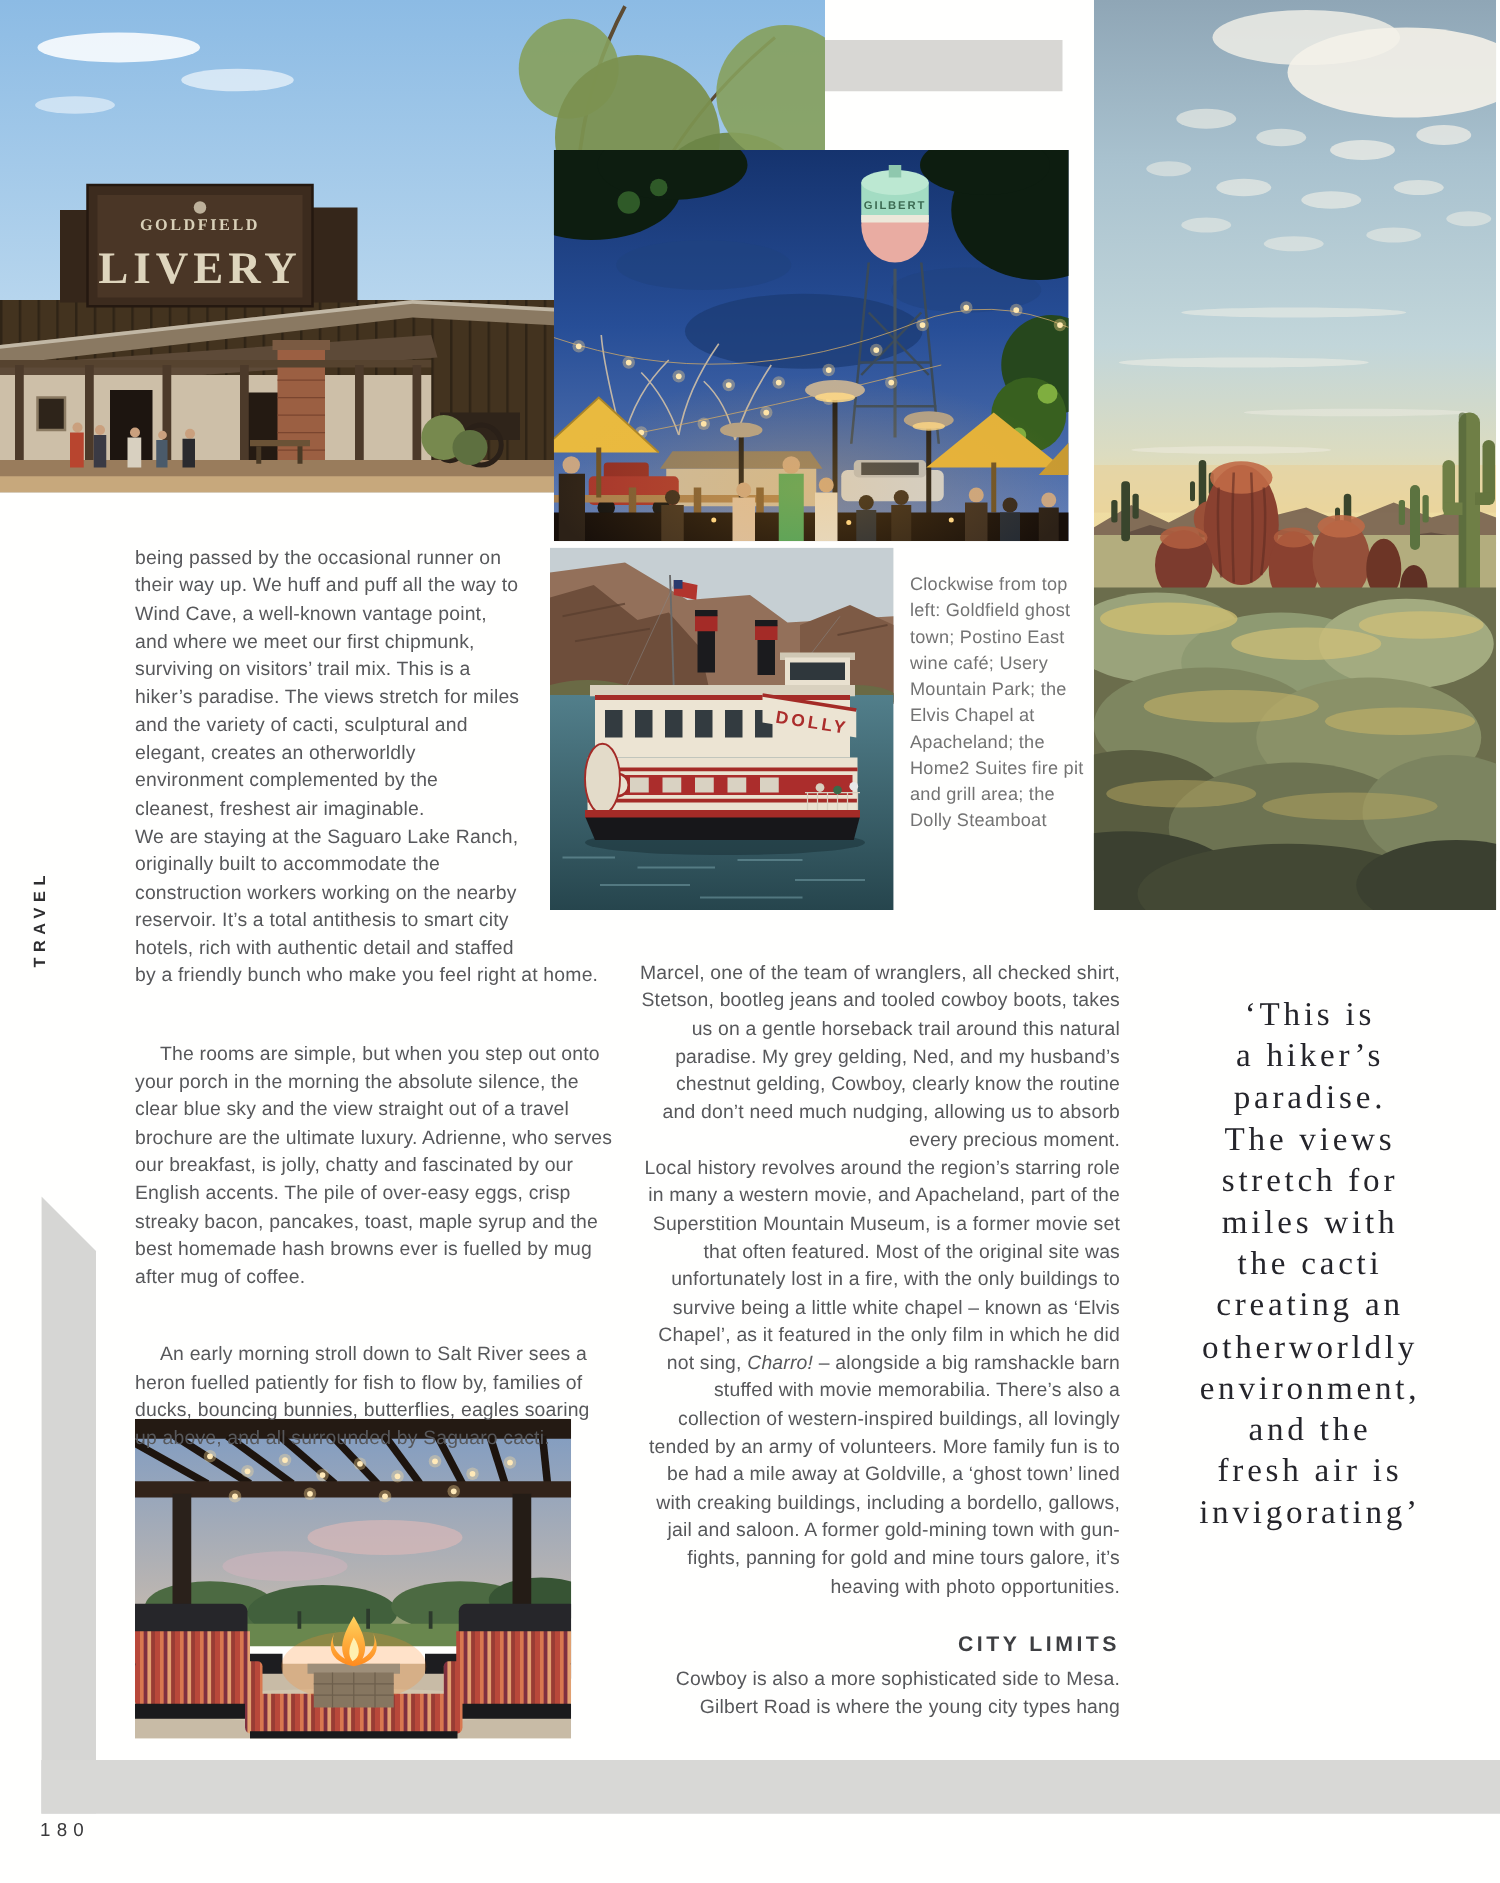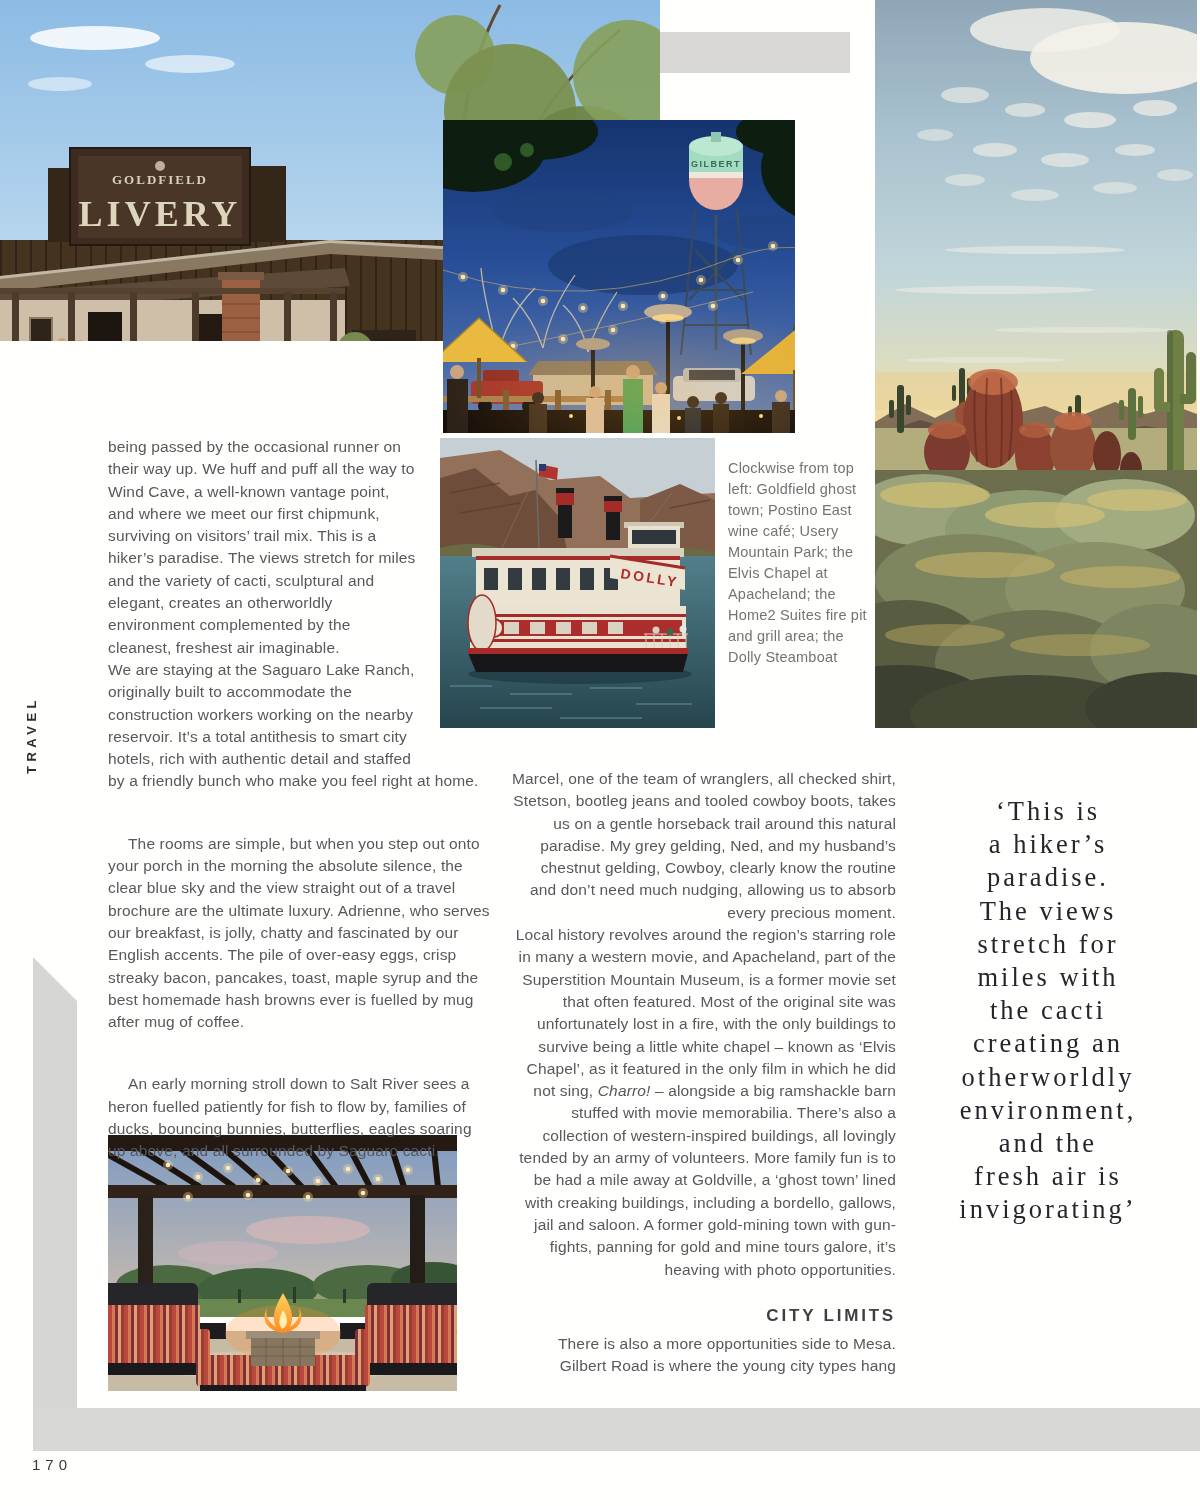--- a/index.html
+++ b/index.html
@@ -25,21 +25,21 @@
   .col .wrapspacer{float:right;width:73px;height:321px;}
   .quote{position:absolute;left:893px;top:795px;width:310px;text-align:center;
          font-family:"Liberation Serif",serif;font-size:26.5px;line-height:33.2px;
          letter-spacing:3px;color:#25252b;}
 </style>
 </head>
 <body>
 
 <div class="page">
 
-  <div class="photo" style="left:0;top:0;width:660px;height:341px">
+  <div class="photo" style="left:0;top:0;width:660px;height:394px">
     <svg width="660" height="445" viewBox="0 0 660 445" xmlns="http://www.w3.org/2000/svg">
       <defs>
         <linearGradient id="gSky" x1="0" y1="0" x2="0" y2="1">
           <stop offset="0" stop-color="#8cbbe4"></stop>
             <stop offset="0.7" stop-color="#c3ddf0"></stop>
             <stop offset="1" stop-color="#d8e8f4"></stop>
         </linearGradient>
         <pattern id="planks" width="15" height="20" patternUnits="userSpaceOnUse">
           <rect width="15" height="20" fill="#43331f"></rect>
             <rect x="0" width="2" height="20" fill="#2f2416"></rect>
@@ -242,21 +242,21 @@
         <ellipse cx="245" cy="577" rx="60" ry="11" fill="#c4b268" opacity="0.6"></ellipse>
           <ellipse cx="70" cy="635" rx="60" ry="11" fill="#b8a860" opacity="0.5"></ellipse>
         <ellipse cx="205" cy="645" rx="70" ry="11" fill="#b8a860" opacity="0.5"></ellipse>
         <ellipse cx="25" cy="705" rx="90" ry="40" fill="#3b4030"></ellipse>
           <ellipse cx="155" cy="715" rx="120" ry="40" fill="#434834"></ellipse>
         <ellipse cx="290" cy="708" rx="80" ry="36" fill="#3b4030"></ellipse>
       </g>
     </svg>
   </div>
 
-  <div class="photo" style="left:443px;top:120px;width:352px;height:313px">
+  <div class="photo" style="left:443px;top:120px;width:412px;height:313px">
     <svg width="412" height="313" viewBox="0 0 412 313" xmlns="http://www.w3.org/2000/svg">
       <defs>
         <linearGradient id="pSky" x1="0" y1="0" x2="0" y2="1">
           <stop offset="0" stop-color="#15336e"></stop>
             <stop offset="0.45" stop-color="#274e97"></stop>
           <stop offset="0.8" stop-color="#4b6cab"></stop>
             <stop offset="1" stop-color="#6b84b8"></stop>
         </linearGradient>
         <radialGradient id="glow" cx="0.5" cy="0.5" r="0.5">
           <stop offset="0" stop-color="#ffb23a" stop-opacity="0.25"></stop>
@@ -631,37 +631,37 @@
         <path d="M175,175 C171,183 170,189 174,194 C180,191 181,184 175,175 Z" fill="#fff0b0"></path>
       </g>
     </svg>
   </div>
 
   <div class="travel">TRAVEL</div>
 
   <div class="ribbon-v"></div>
   <div class="ribbon-h"></div>
 
-  <div class="pagenum">170</div>
+  <div class="pagenum">180</div>
 
   <div class="caption">Clockwise from top left: Goldfield ghost town; Postino East wine café; Usery Mountain Park; the Elvis Chapel at Apacheland; the Home2 Suites fire pit and grill area; the Dolly Steamboat</div>
 
   <div class="col col1">
     <div class="wrapspacer"></div>
     <p>being passed by the occasional runner on their way up. We huff and puff all the way to Wind Cave, a well-known vantage point, and where we meet our first chipmunk, surviving on visitors’ trail mix. This is a hiker’s paradise. The views stretch for miles and the variety of cacti, sculptural and elegant, creates an otherworldly environment complemented by the cleanest, freshest air imaginable.</p>
     <p>We are staying at the Saguaro Lake Ranch, originally built to accommodate the construction workers working on the nearby reservoir. It’s a total antithesis to smart city hotels, rich with authentic detail and staffed by a friendly bunch who make you feel right at home.</p>
     <p class="ind">The rooms are simple, but when you step out onto your porch in the morning the absolute silence, the clear blue sky and the view straight out of a travel brochure are the ultimate luxury. Adrienne, who serves our breakfast, is jolly, chatty and fascinated by our English accents. The pile of over-easy eggs, crisp streaky bacon, pancakes, toast, maple syrup and the best homemade hash browns ever is fuelled by mug after mug of coffee.</p>
     <p class="ind">An early morning stroll down to Salt River sees a heron fuelled patiently for fish to flow by, families of ducks, bouncing bunnies, butterflies, eagles soaring up above, and all surrounded by Saguaro cacti.</p>
   </div>
 
   <div class="col col2">
     <p>Marcel, one of the team of wranglers, all checked shirt, Stetson, bootleg jeans and tooled cowboy boots, takes us on a gentle horseback trail around this natural paradise. My grey gelding, Ned, and my husband’s chestnut gelding, Cowboy, clearly know the routine and don’t need much nudging, allowing us to absorb every precious moment.</p>
     <p><span>Local history revolves around the region’s starring role in many a western movie, and Apacheland, part of the Superstition Mountain Museum, is a former movie set that often featured. Most of the original site was unfortunately lost in a fire, with the only buildings to survive being a little white chapel – known as ‘Elvis Chapel’, as it featured in the only film in which he did not sing, </span><i>Charro!</i><span> – alongside a big ramshackle barn stuffed with movie memorabilia. There’s also a collection of western-inspired buildings, all lovingly tended by an army of volunteers. More family fun is to be had a mile away at Goldville, a ‘ghost town’ lined with creaking buildings, including a bordello, gallows, jail and saloon. A former gold-mining town with gun-fights, panning for gold and mine tours galore, it’s heaving with photo opportunities.</span></p>
     <h2>CITY LIMITS</h2>
-    <p>There is also a more opportunities side to Mesa. Gilbert Road is where the young city types hang</p>
+    <p>Cowboy is also a more sophisticated side to Mesa. Gilbert Road is where the young city types hang</p>
   </div>
 
   <div class="quote">
       <div>‘This is</div>
       <div>a hiker’s</div>
       <div>paradise.</div>
       <div>The views</div>
       <div>stretch for</div>
       <div>miles with</div>
       <div>the cacti</div>

